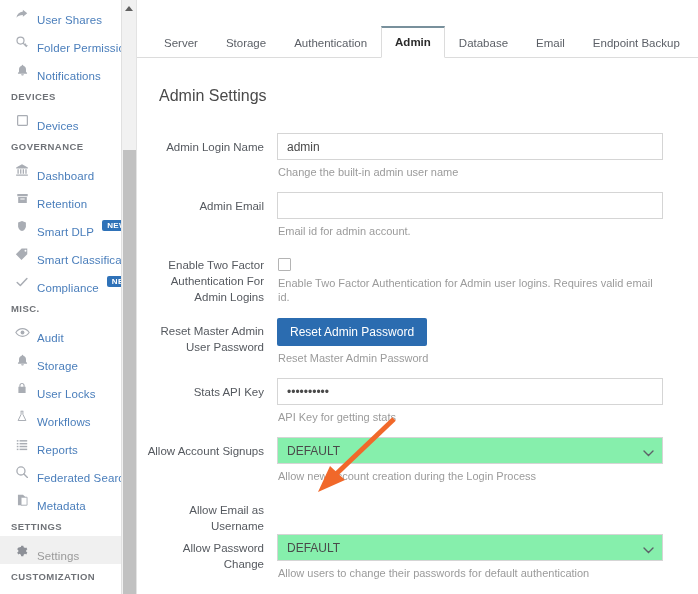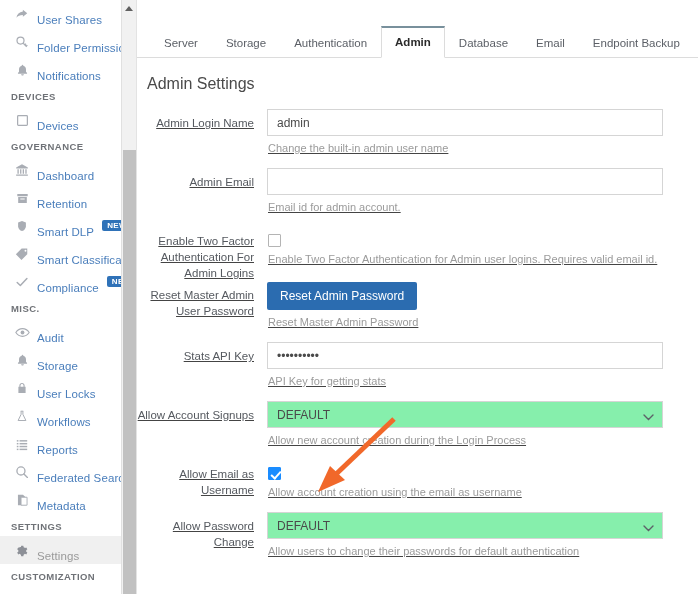--- a/index.html
+++ b/index.html
@@ -156,25 +156,25 @@
   }
 
   .panel {
     padding: 0 0 0 0;
   }
   .panel-title {
     font-size: 16px;
     color: #4a4a4a;
     padding: 17px 0 16px 10px;
     font-weight: normal;
-    margin: 0;
+    margin: 12px;
   }
 
   .form {
-    text-decoration: underline;
+    padding-left: 10px;
   }
   .row {
     display: flex;
     align-items: flex-start;
     margin-bottom: 0;
   }
   .row-label {
     width: 130px;
     flex: 0 0 130px;
     text-align: right;
@@ -523,24 +523,20 @@
                     <path d="M1 1l4.5 4.5L10 1" fill="none" stroke="currentColor" stroke-width="1.4" stroke-linecap="round"></path>
                   </svg>
               </span>
             </div>
             <div class="help">Allow new account creation during the Login Process</div>
           </div>
         </div>
 
         <div class="row">
           <div class="row-label">Allow Email as Username</div>
-          <div class="row-field field-inline">
-            <input class="cbox" type="checkbox" checked="" style="">
-            <div class="help">Allow account creation using the email as username</div>
-          </div>
         </div>
 
         <div class="row">
           <div class="row-label">Allow Password Change</div>
           <div class="row-field">
             <div class="sel-wrap">
               <select class="sel"><option>DEFAULT</option></select>
               <span class="sel-arrow">
                 <svg width="11" height="7" viewBox="0 0 11 7">
                     <path d="M1 1l4.5 4.5L10 1" fill="none" stroke="currentColor" stroke-width="1.4" stroke-linecap="round"></path>

